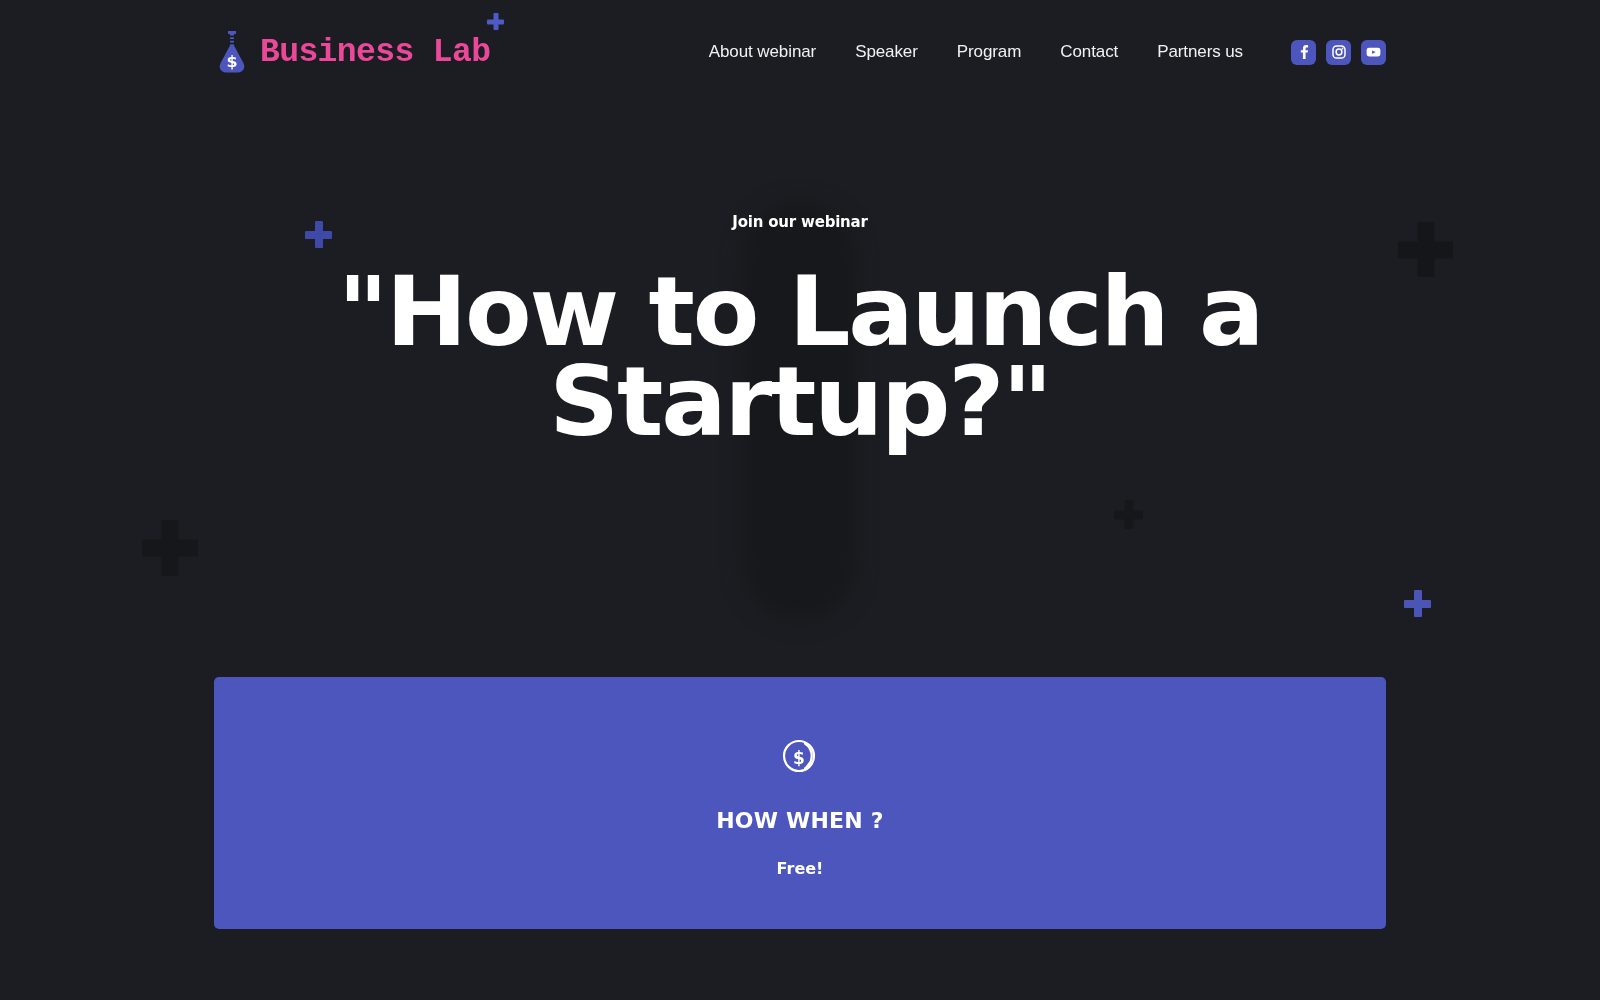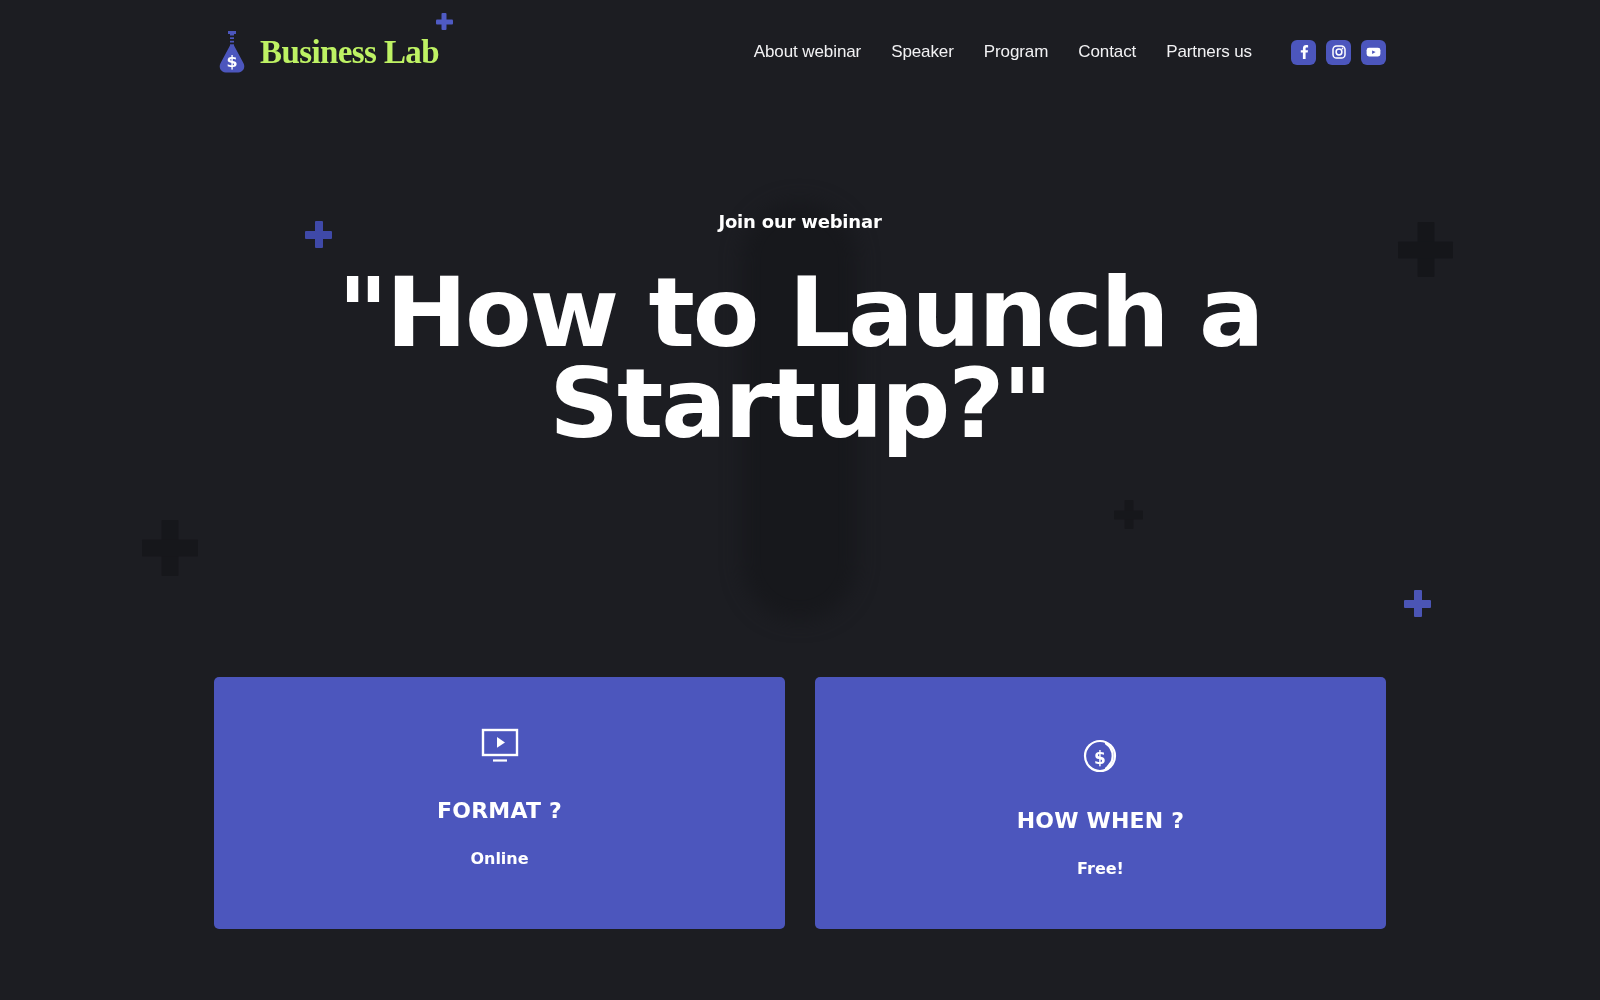--- a/index.html
+++ b/index.html
@@ -21,26 +21,26 @@
 
   
   .header {
     position:absolute; top:0; left:0; width:1600px; height:104px;
     display:flex; align-items:center; justify-content:space-between;
     padding:0 214px 0 214px;
   }
   .brand { display:flex; align-items:center; gap:10px; position:relative; }
   .brand-mark { width:36px; height:46px; display:block; }
   .brand-text {
-    color:#bef264; font-size:33px; font-weight:bold; letter-spacing:-0.6px;
-    font-family:Liberation Serif, serif;
+    color:#ec4899; font-size:33px; font-weight:bold; letter-spacing:-0.6px;
+    font-family:Liberation Mono, monospace;
   }
   .brand-plus { color:#4f5bc4; }
 
-  .nav { display:flex; align-items:center; gap:4px; }
+  .nav { display:flex; align-items:center; gap:13px; }
   .nav-link {
     color:#f2f2f4; font-size:17px; text-decoration:none; padding:0 13px;
     white-space:nowrap; letter-spacing:-0.1px;
   }
   .socials { display:flex; align-items:center; gap:10px; margin-left:22px; }
   .social {
     width:25px; height:25px; border-radius:6px; background:#4c56bd;
     display:flex; align-items:center; justify-content:center;
   }
   .social svg { display:block; }
@@ -49,21 +49,21 @@
   .hero { position:absolute; top:0; left:0; width:1600px; height:660px; }
   .hero-blob {
     position:absolute; left:742px; top:202px; width:115px; height:418px;
     background:#17181c; border-radius:58px; filter:blur(10px);
   }
   .hero-inner {
     position:absolute; top:0; left:0; width:1600px; height:660px;
     display:flex; flex-direction:column; align-items:center; justify-content:center;
   }
   .kicker {
-    color:#ffffff; font-size:18px; font-weight:bold; letter-spacing:-0.2px;
+    color:#ffffff; font-size:15px; font-weight:bold; letter-spacing:-0.2px;
     font-family:"DejaVu Sans", sans-serif; margin-bottom:36px;
   }
   .hero-title {
     color:#ffffff; font-size:97px; line-height:0.93; font-weight:bold;
     text-align:center; letter-spacing:-2.2px; max-width:1100px;
     font-family:"DejaVu Sans", sans-serif;
   }
 
   
   .cards {
@@ -153,31 +153,20 @@
   <div class="hero">
     <div class="hero-blob"></div>
     <div class="hero-inner">
       <div class="kicker">Join our webinar</div>
       <h1 class="hero-title">"How to Launch a Startup?"</h1>
     </div>
   </div>
 
   <div class="cards">
 
-    <div class="card">
-      <div class="card-icon">
-        <svg width="44" height="40" viewBox="0 0 44 40" xmlns="http://www.w3.org/2000/svg">
-          <rect x="5" y="4" width="34" height="25" fill="none" stroke="#ffffff" stroke-width="2.4"></rect>
-          <path d="M19 11 L27 16.4 L19 21.8 Z" fill="#ffffff"></path>
-          <line x1="15" y1="34.5" x2="29" y2="34.5" stroke="#ffffff" stroke-width="2.2"></line>
-        </svg>
-      </div>
-      <div class="card-title">FORMAT ?</div>
-      <div class="card-value">Online</div>
-    </div>
 
 
     <div class="card shifted">
       <div class="card-icon">
         <svg width="44" height="44" viewBox="0 0 44 44" xmlns="http://www.w3.org/2000/svg">
           <circle cx="21" cy="22" r="15" fill="none" stroke="#ffffff" stroke-width="2.2"></circle>
           <path d="M27 9.5 A15 15 0 0 1 27 34.5" fill="none" stroke="#ffffff" stroke-width="2.2" stroke-linecap="round"></path>
           <path d="M31 29.5 A15 15 0 0 1 29 32.4" fill="none" stroke="#ffffff" stroke-width="2" stroke-linecap="round"></path>
           <text x="21" y="29.5" text-anchor="middle" font-family="DejaVu Sans, sans-serif" font-size="17" font-weight="bold" fill="#ffffff">$</text>
         </svg>

